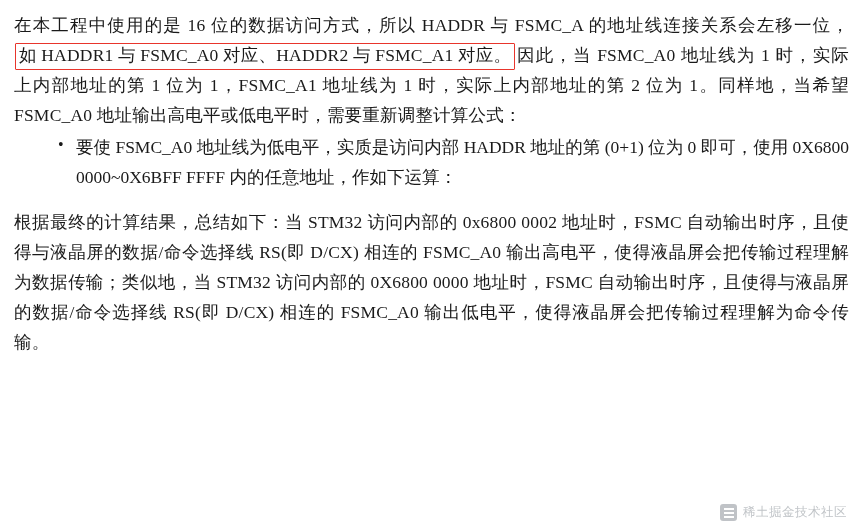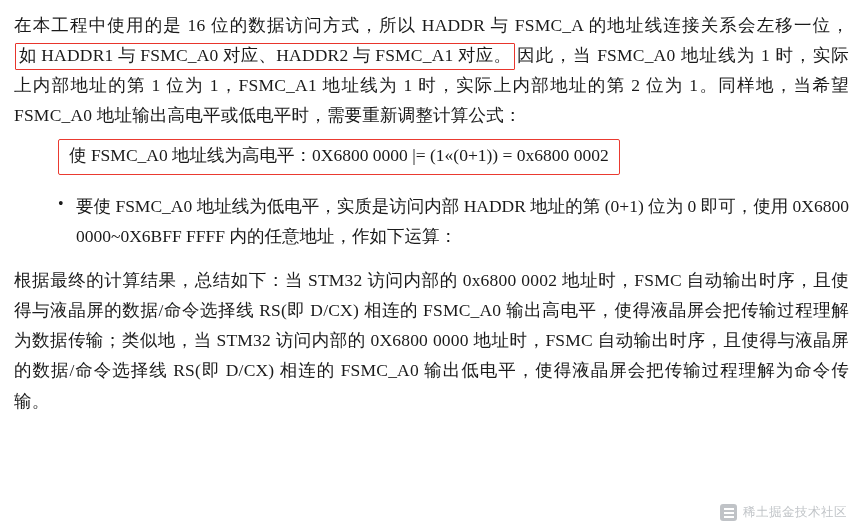--- a/index.html
+++ b/index.html
@@ -110,23 +110,20 @@
     letter-spacing: 0.5px;
   }
 </style>
 </head>
 <body>
 
 <div class="page">
 
   <p class="para tight"><span>在本工程中使用的是 16 位的数据访问方式，所以 HADDR 与 FSMC_A 的地址线连接关系会左移一位，</span><span class="boxed">如 HADDR1 与 FSMC_A0 对应、HADDR2 与 FSMC_A1 对应。</span><span>因此，当 FSMC_A0 地址线为 1 时，实际上内部地址的第 1 位为 1，FSMC_A1 地址线为 1 时，实际上内部地址的第 2 位为 1。同样地，当希望 FSMC_A0 地址输出高电平或低电平时，需要重新调整计算公式：</span></p>
 
-  <div class="formula-row">
-    <span class="formula-box">使 FSMC_A0 地址线为高电平：0X6800 0000 |= (1«(0+1)) = 0x6800 0002</span>
-  </div>
 
   <ul class="bullet-list" style="margin-top:0;">
     <li class="bullet-item">要使 FSMC_A0 地址线为低电平，实质是访问内部 HADDR 地址的第 (0+1) 位为 0 即可，使用 0X6800 0000~0X6BFF FFFF 内的任意地址，作如下运算：</li>
   </ul>
 
   <p class="para tail">根据最终的计算结果，总结如下：当 STM32 访问内部的 0x6800 0002 地址时，FSMC 自动输出时序，且使得与液晶屏的数据/命令选择线 RS(即 D/CX) 相连的 FSMC_A0 输出高电平，使得液晶屏会把传输过程理解为数据传输；类似地，当 STM32 访问内部的 0X6800 0000 地址时，FSMC 自动输出时序，且使得与液晶屏的数据/命令选择线 RS(即 D/CX) 相连的 FSMC_A0 输出低电平，使得液晶屏会把传输过程理解为命令传输。</p>
 
   <div class="watermark">
     <span class="wm-logo"></span>
     <span class="wm-text">稀土掘金技术社区</span>

